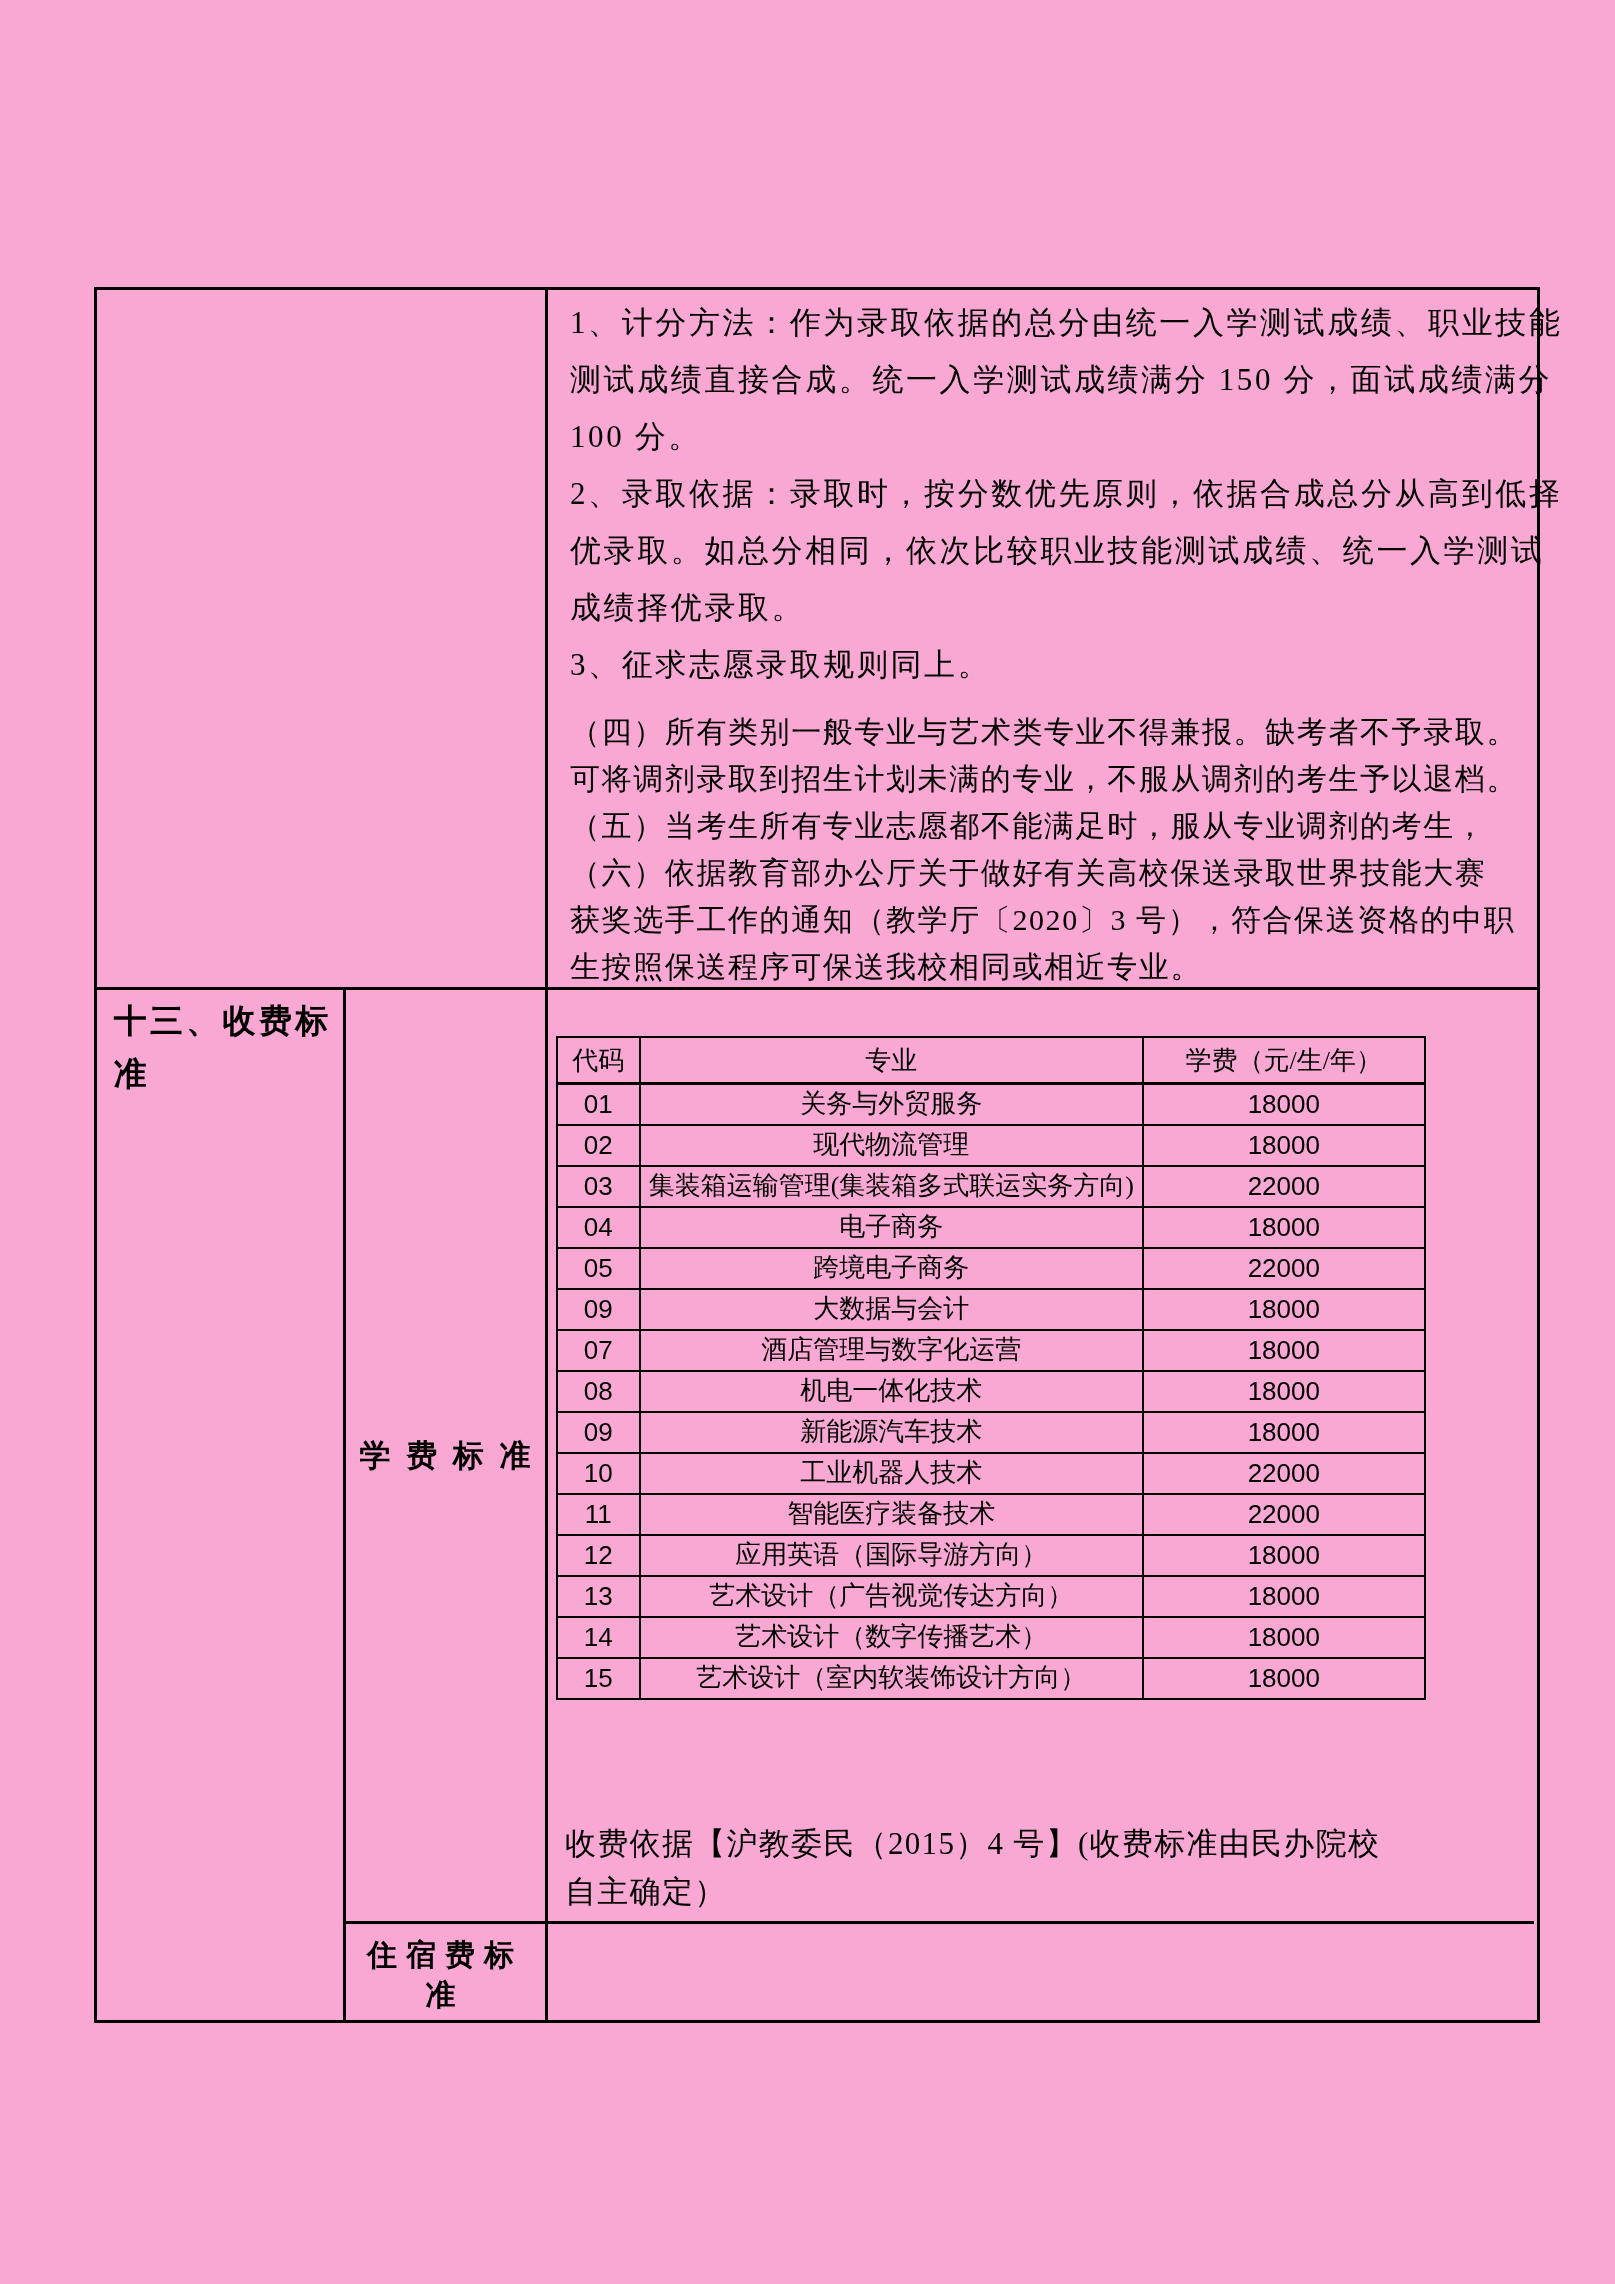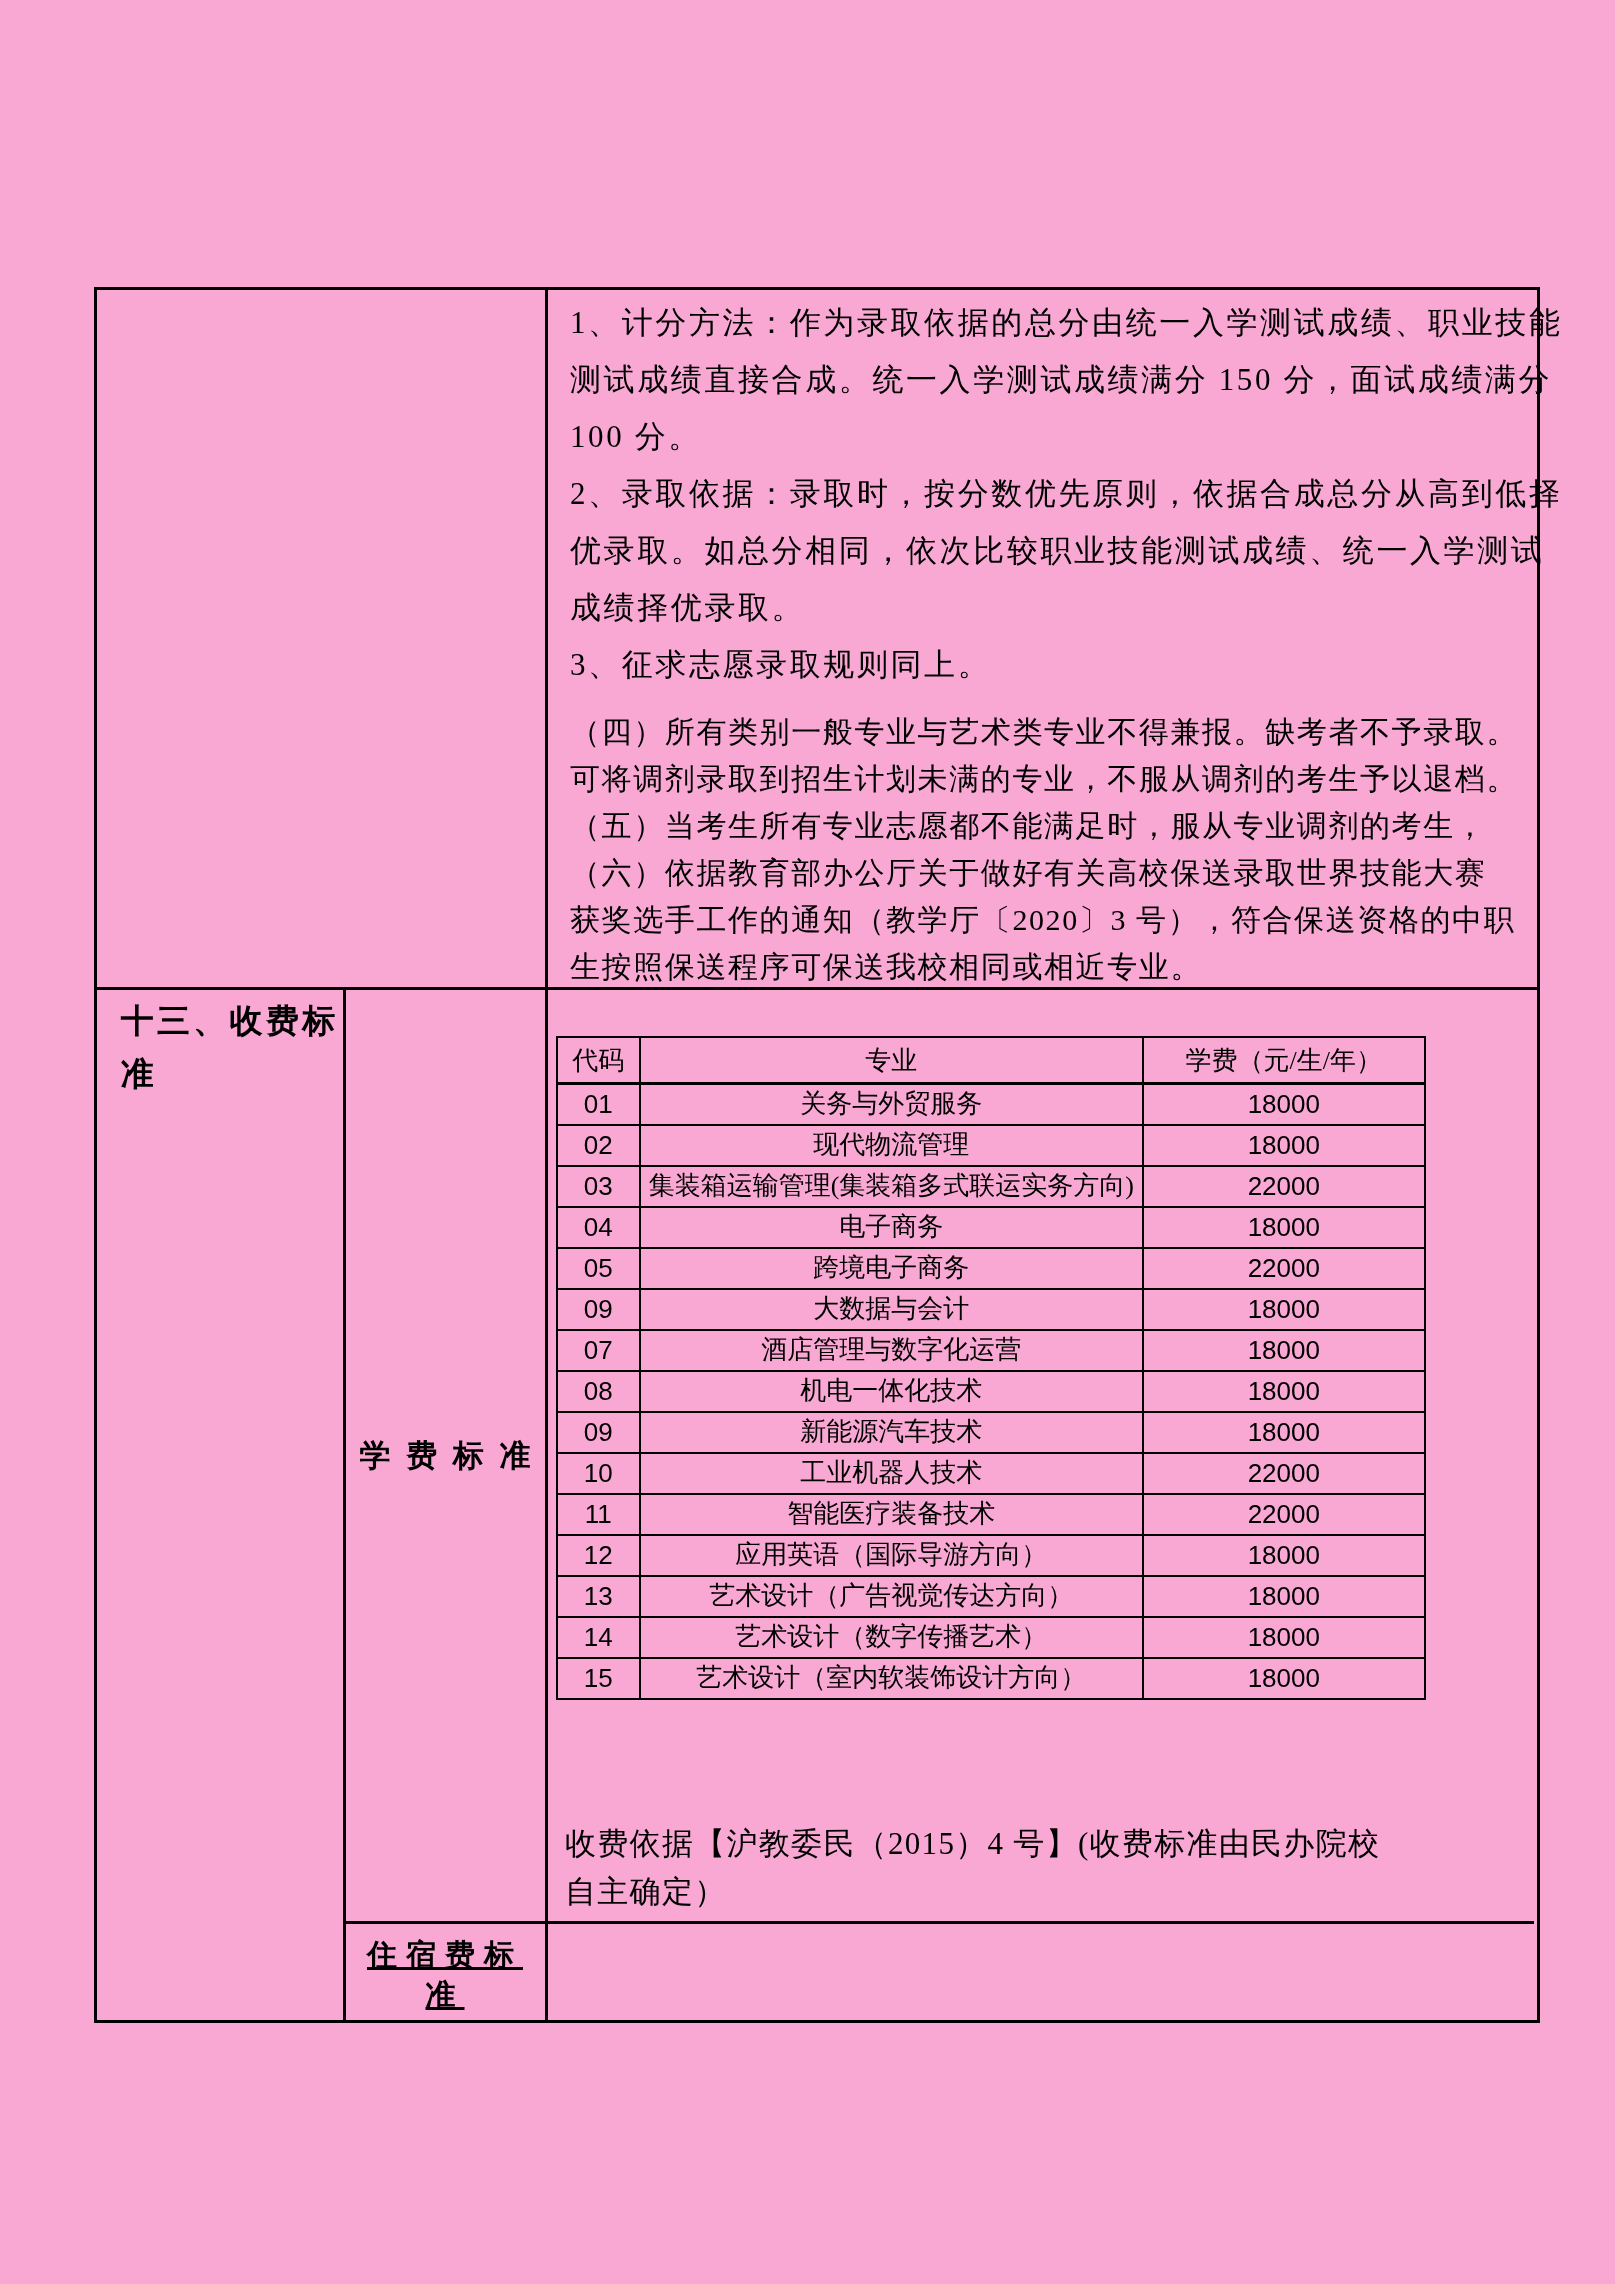--- a/index.html
+++ b/index.html
@@ -22,39 +22,39 @@
   .cell-rules {
     position:absolute; left:451px; top:0; width:988px; height:697px;
     padding:3.9px 11.7px 0 22px; box-sizing:border-box;
   }
   .r1 { height:57px; line-height:57px; font-size:31px; letter-spacing:2.6px; white-space:nowrap; }
   .rules-extra { margin-top:15.6px; }
   .r2 { height:47px; line-height:47px; font-size:30px; letter-spacing:1.6px; white-space:nowrap; }
 
   
   .cell-section {
-    position:absolute; left:12px; top:700px; width:246px; height:1036px;
+    position:absolute; left:5px; top:700px; width:246px; height:1036px;
     padding:5.2px 9px 0 11.7px; box-sizing:border-box;
     font-size:33px; font-weight:bold; line-height:53px; letter-spacing:3.3px;
   }
 
   
   .cell-tuition-label {
     position:absolute; left:248px; top:700px; width:200px; height:931px;
     display:flex; align-items:center; justify-content:center;
     font-size:31px; font-weight:bold;font-family:Liberation Serif, serif;
   }
   .cell-tuition-label span { letter-spacing:15.6px; margin-right:-15.6px; white-space:nowrap; }
   .cell-accom-label {
     position:absolute; left:248px; top:1633px; width:200px; height:103px;
     display:flex; align-items:center; justify-content:center;
   }
   .cell-accom-label span {
     display:block; width:164px; text-align:center;
-    font-size:30px; font-weight:bold; letter-spacing:9px; line-height:40px;text-decoration:underline;
+    font-size:30px; font-weight:bold; letter-spacing:9px; line-height:40px;
   }
 
   
   .cell-tuition-content {
     position:absolute; left:451px; top:700px; width:991px; height:931px;
   }
   table.fees {
     position:absolute; left:7.8px; top:46px; width:868px;
     border-collapse:collapse; table-layout:fixed; border:2.6px solid #000;
   }

